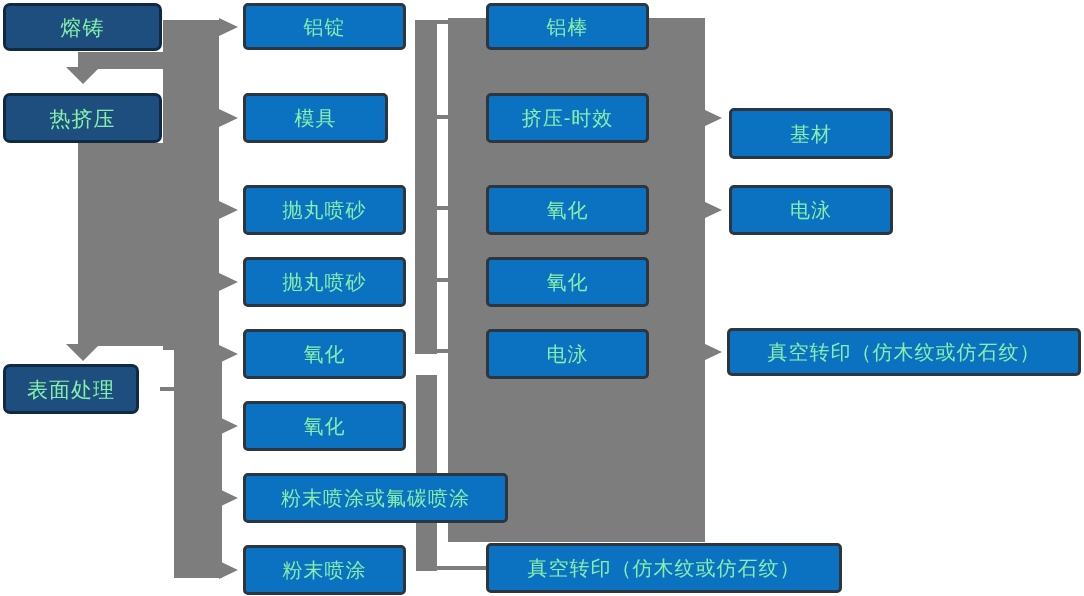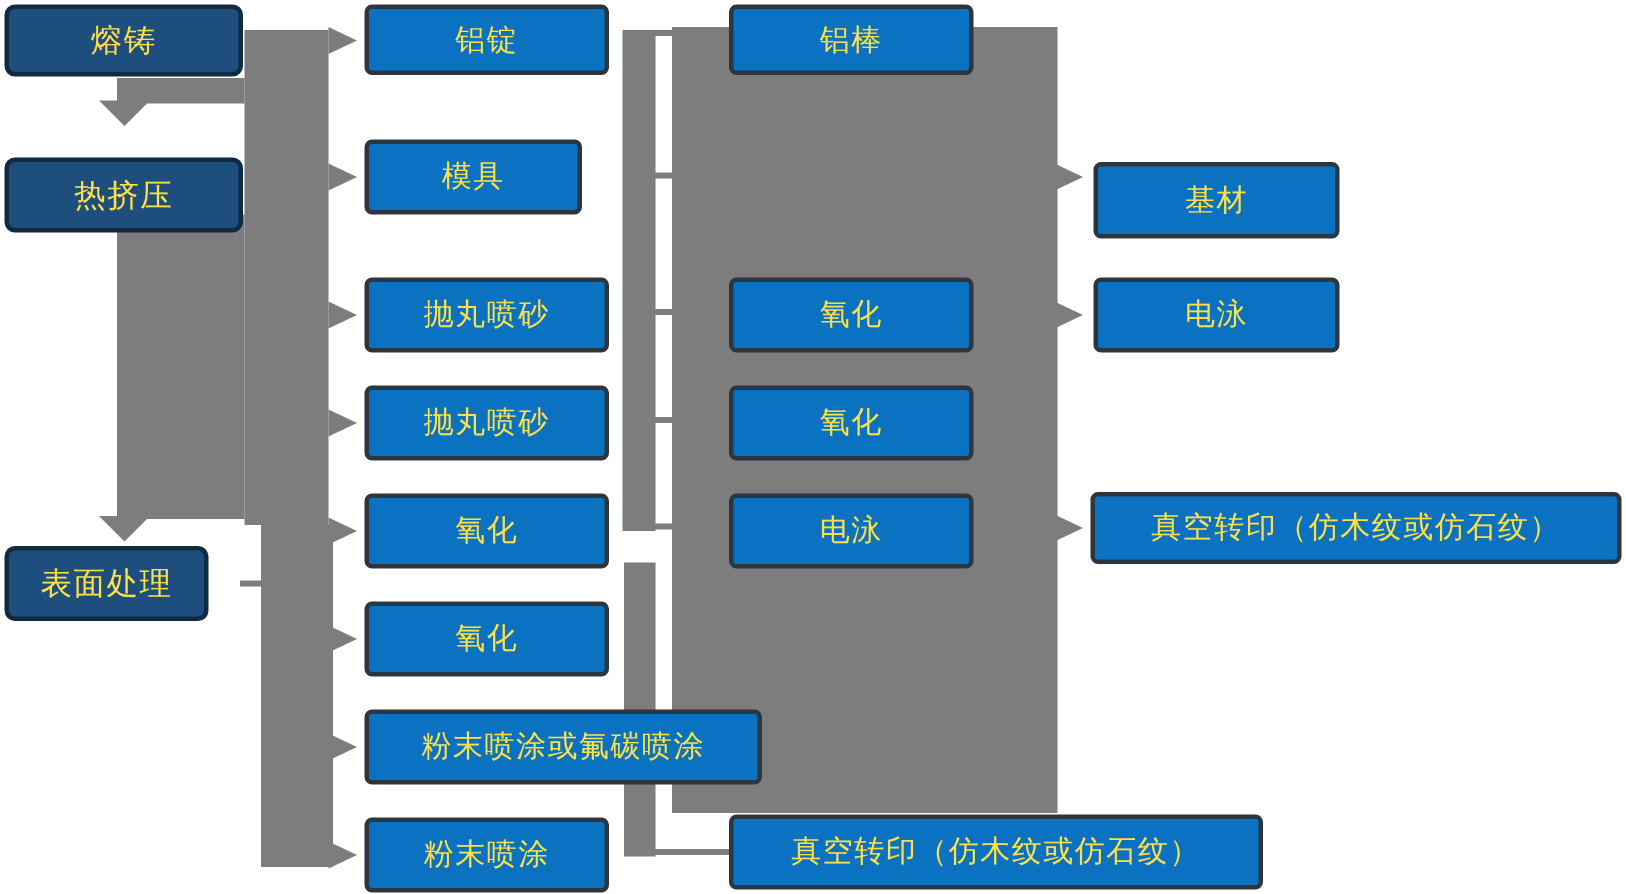--- a/index.html
+++ b/index.html
@@ -10,21 +10,21 @@
     --bord-navy:#102a42;
   }
   html,body{margin:0;padding:0;background:#fff;}
   .stage{
     position:relative;width:1084px;height:596px;background:#ffffff;overflow:hidden;
     font-family:"Liberation Sans","DejaVu Sans",sans-serif;
   }
   .gray{position:absolute;background:var(--gray);}
   .box{
     position:absolute;display:flex;align-items:center;justify-content:center;
-    color:#fde047;font-size:20px;line-height:1;letter-spacing:1px;
+    color:#86efac;font-size:20px;line-height:1;letter-spacing:1px;
     box-sizing:border-box;text-align:center;white-space:nowrap;
   }
   .blue{
     background:var(--blue);border:3px solid var(--bord-blue);border-radius:5px;
   }
   
   .blue::after{
     content:"";position:absolute;left:12px;right:8px;bottom:-6px;height:6px;
     background:var(--blue);z-index:-1;
   }
@@ -74,33 +74,34 @@
   <div class="ar" style="left:219px;top:345px;"></div>
   <div class="ar" style="left:219px;top:417px;"></div>
   <div class="ar" style="left:219px;top:489px;"></div>
   <div class="ar" style="left:219px;top:561px;"></div>
 
   <div class="ar" style="left:703px;top:109px;"></div>
   <div class="ar" style="left:703px;top:201px;"></div>
   <div class="ar" style="left:703px;top:343px;"></div>
 
   <div class="box navy" style="left:3px;top:3px;width:159px;height:48px;">熔铸</div>
-  <div class="box navy" style="left:3px;top:93px;width:159px;height:50px;margin-top:12px;">热挤压</div>
+  <div class="box navy" style="left:3px;top:93px;width:159px;height:50px;">热挤压</div>
   <div class="box navy" style="left:3px;top:364px;width:136px;height:50px;">表面处理</div>
 
   <div class="box blue" style="left:243px;top:3px;width:163px;height:47px;">铝锭</div>
   <div class="box blue" style="left:243px;top:93px;width:145px;height:50px;">模具</div>
   <div class="box blue" style="left:243px;top:185px;width:163px;height:50px;">抛丸喷砂</div>
   <div class="box blue" style="left:243px;top:257px;width:163px;height:50px;">抛丸喷砂</div>
   <div class="box blue" style="left:243px;top:329px;width:163px;height:50px;">氧化</div>
   <div class="box blue" style="left:243px;top:401px;width:163px;height:50px;">氧化</div>
   <div class="box blue" style="left:243px;top:473px;width:265px;height:50px;">粉末喷涂或氟碳喷涂</div>
   <div class="box blue" style="left:243px;top:545px;width:163px;height:50px;">粉末喷涂</div>
 
   <div class="box blue" style="left:486px;top:3px;width:163px;height:47px;">铝棒</div>
+  <div class="box blue" style="left:486px;top:93px;width:163px;height:50px;">挤压-时效</div>
   <div class="box blue" style="left:486px;top:185px;width:163px;height:50px;">氧化</div>
   <div class="box blue" style="left:486px;top:257px;width:163px;height:50px;">氧化</div>
   <div class="box blue" style="left:486px;top:329px;width:163px;height:50px;">电泳</div>
   <div class="box blue" style="left:486px;top:543px;width:356px;height:50px;">真空转印（仿木纹或仿石纹）</div>
 
   <div class="box blue" style="left:729px;top:108px;width:164px;height:51px;">基材</div>
   <div class="box blue" style="left:729px;top:185px;width:164px;height:50px;">电泳</div>
   <div class="box blue" style="left:727px;top:328px;width:354px;height:48px;">真空转印（仿木纹或仿石纹）</div>
 
 </div>

